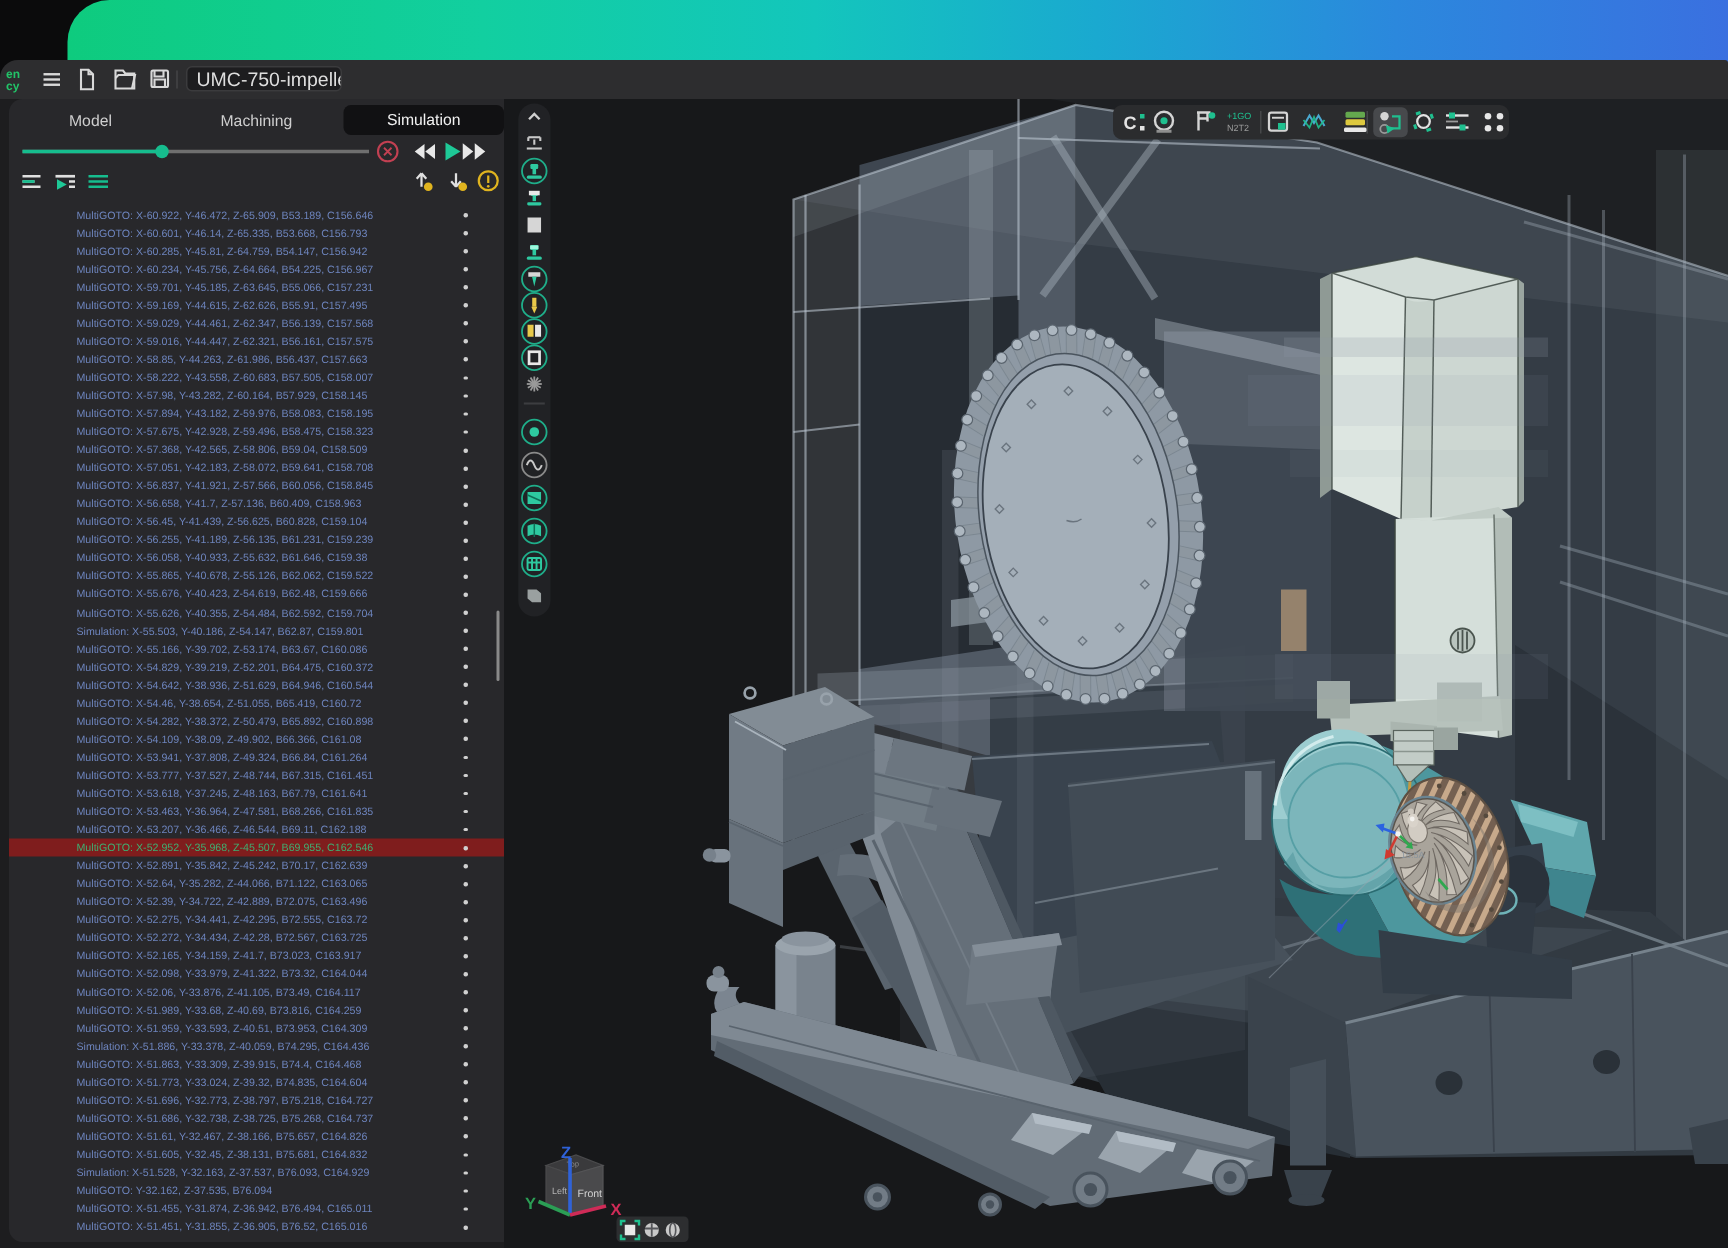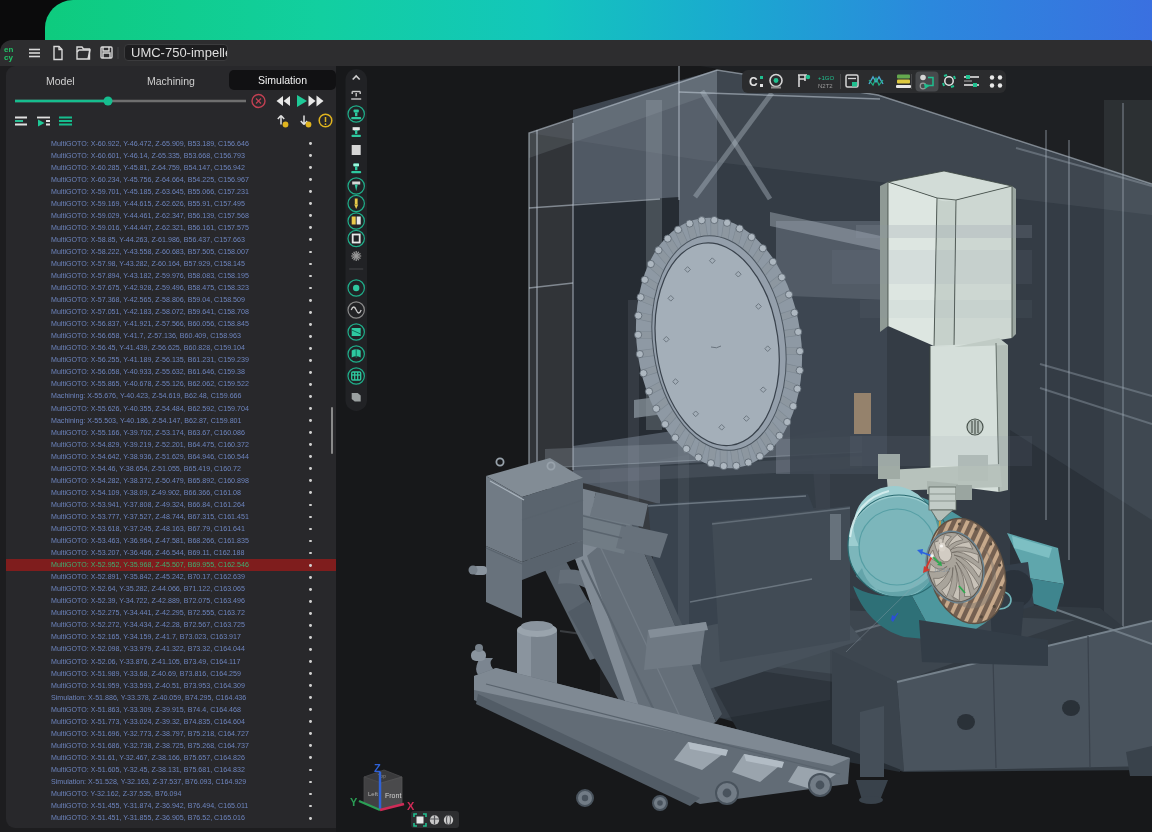--- a/index.html
+++ b/index.html
@@ -94,23 +94,23 @@
 <div class="r"><span>MultiGOTO: X-57.894, Y-43.182, Z-59.976, B58.083, C158.195</span><i></i></div>
 <div class="r"><span>MultiGOTO: X-57.675, Y-42.928, Z-59.496, B58.475, C158.323</span><i></i></div>
 <div class="r"><span>MultiGOTO: X-57.368, Y-42.565, Z-58.806, B59.04, C158.509</span><i></i></div>
 <div class="r"><span>MultiGOTO: X-57.051, Y-42.183, Z-58.072, B59.641, C158.708</span><i></i></div>
 <div class="r"><span>MultiGOTO: X-56.837, Y-41.921, Z-57.566, B60.056, C158.845</span><i></i></div>
 <div class="r"><span>MultiGOTO: X-56.658, Y-41.7, Z-57.136, B60.409, C158.963</span><i></i></div>
 <div class="r"><span>MultiGOTO: X-56.45, Y-41.439, Z-56.625, B60.828, C159.104</span><i></i></div>
 <div class="r"><span>MultiGOTO: X-56.255, Y-41.189, Z-56.135, B61.231, C159.239</span><i></i></div>
 <div class="r"><span>MultiGOTO: X-56.058, Y-40.933, Z-55.632, B61.646, C159.38</span><i></i></div>
 <div class="r"><span>MultiGOTO: X-55.865, Y-40.678, Z-55.126, B62.062, C159.522</span><i></i></div>
-<div class="r"><span>Machining: X-55.676, Y-40.423, Z-54.619, B62.48, C159.666</span><i></i></div>
+<div class="r"><span>MultiGOTO: X-55.676, Y-40.423, Z-54.619, B62.48, C159.666</span><i></i></div>
 <div class="r"><span>MultiGOTO: X-55.626, Y-40.355, Z-54.484, B62.592, C159.704</span><i></i></div>
-<div class="r"><span>Machining: X-55.503, Y-40.186, Z-54.147, B62.87, C159.801</span><i></i></div>
+<div class="r"><span>Simulation: X-55.503, Y-40.186, Z-54.147, B62.87, C159.801</span><i></i></div>
 <div class="r"><span>MultiGOTO: X-55.166, Y-39.702, Z-53.174, B63.67, C160.086</span><i></i></div>
 <div class="r"><span>MultiGOTO: X-54.829, Y-39.219, Z-52.201, B64.475, C160.372</span><i></i></div>
 <div class="r"><span>MultiGOTO: X-54.642, Y-38.936, Z-51.629, B64.946, C160.544</span><i></i></div>
 <div class="r"><span>MultiGOTO: X-54.46, Y-38.654, Z-51.055, B65.419, C160.72</span><i></i></div>
 <div class="r"><span>MultiGOTO: X-54.282, Y-38.372, Z-50.479, B65.892, C160.898</span><i></i></div>
 <div class="r"><span>MultiGOTO: X-54.109, Y-38.09, Z-49.902, B66.366, C161.08</span><i></i></div>
 <div class="r"><span>MultiGOTO: X-53.941, Y-37.808, Z-49.324, B66.84, C161.264</span><i></i></div>
 <div class="r"><span>MultiGOTO: X-53.777, Y-37.527, Z-48.744, B67.315, C161.451</span><i></i></div>
 <div class="r"><span>MultiGOTO: X-53.618, Y-37.245, Z-48.163, B67.79, C161.641</span><i></i></div>
 <div class="r"><span>MultiGOTO: X-53.463, Y-36.964, Z-47.581, B68.266, C161.835</span><i></i></div>

